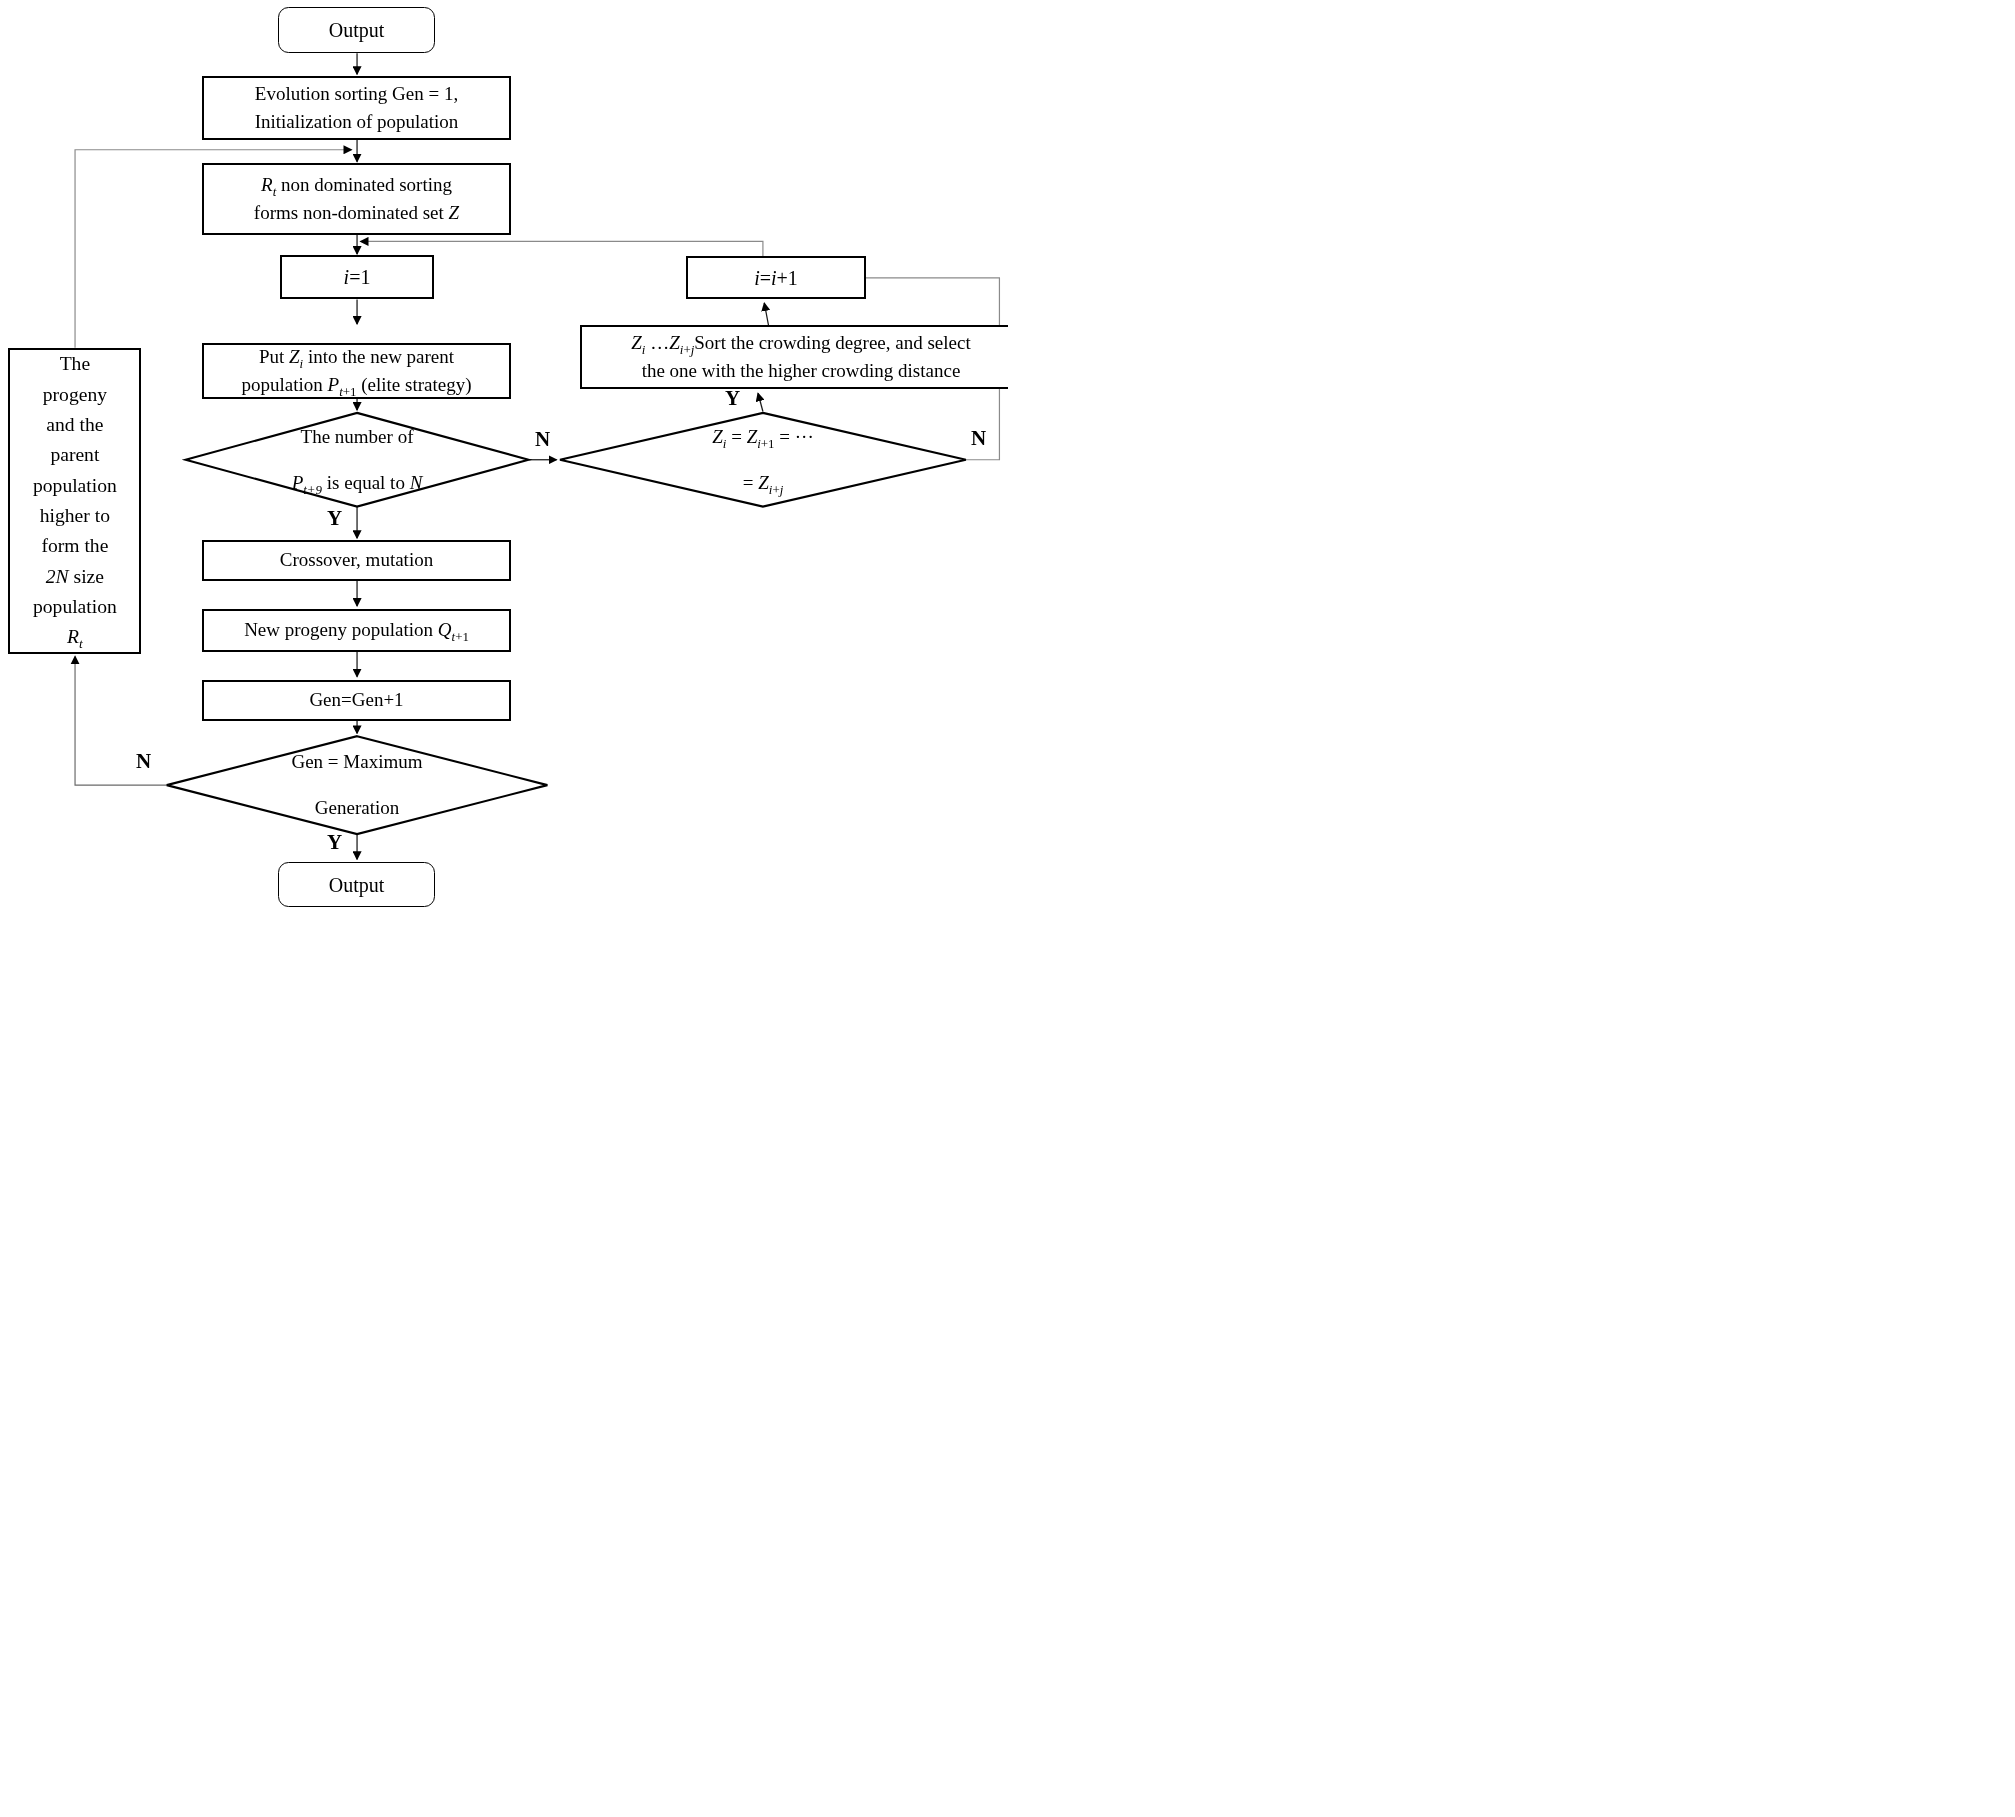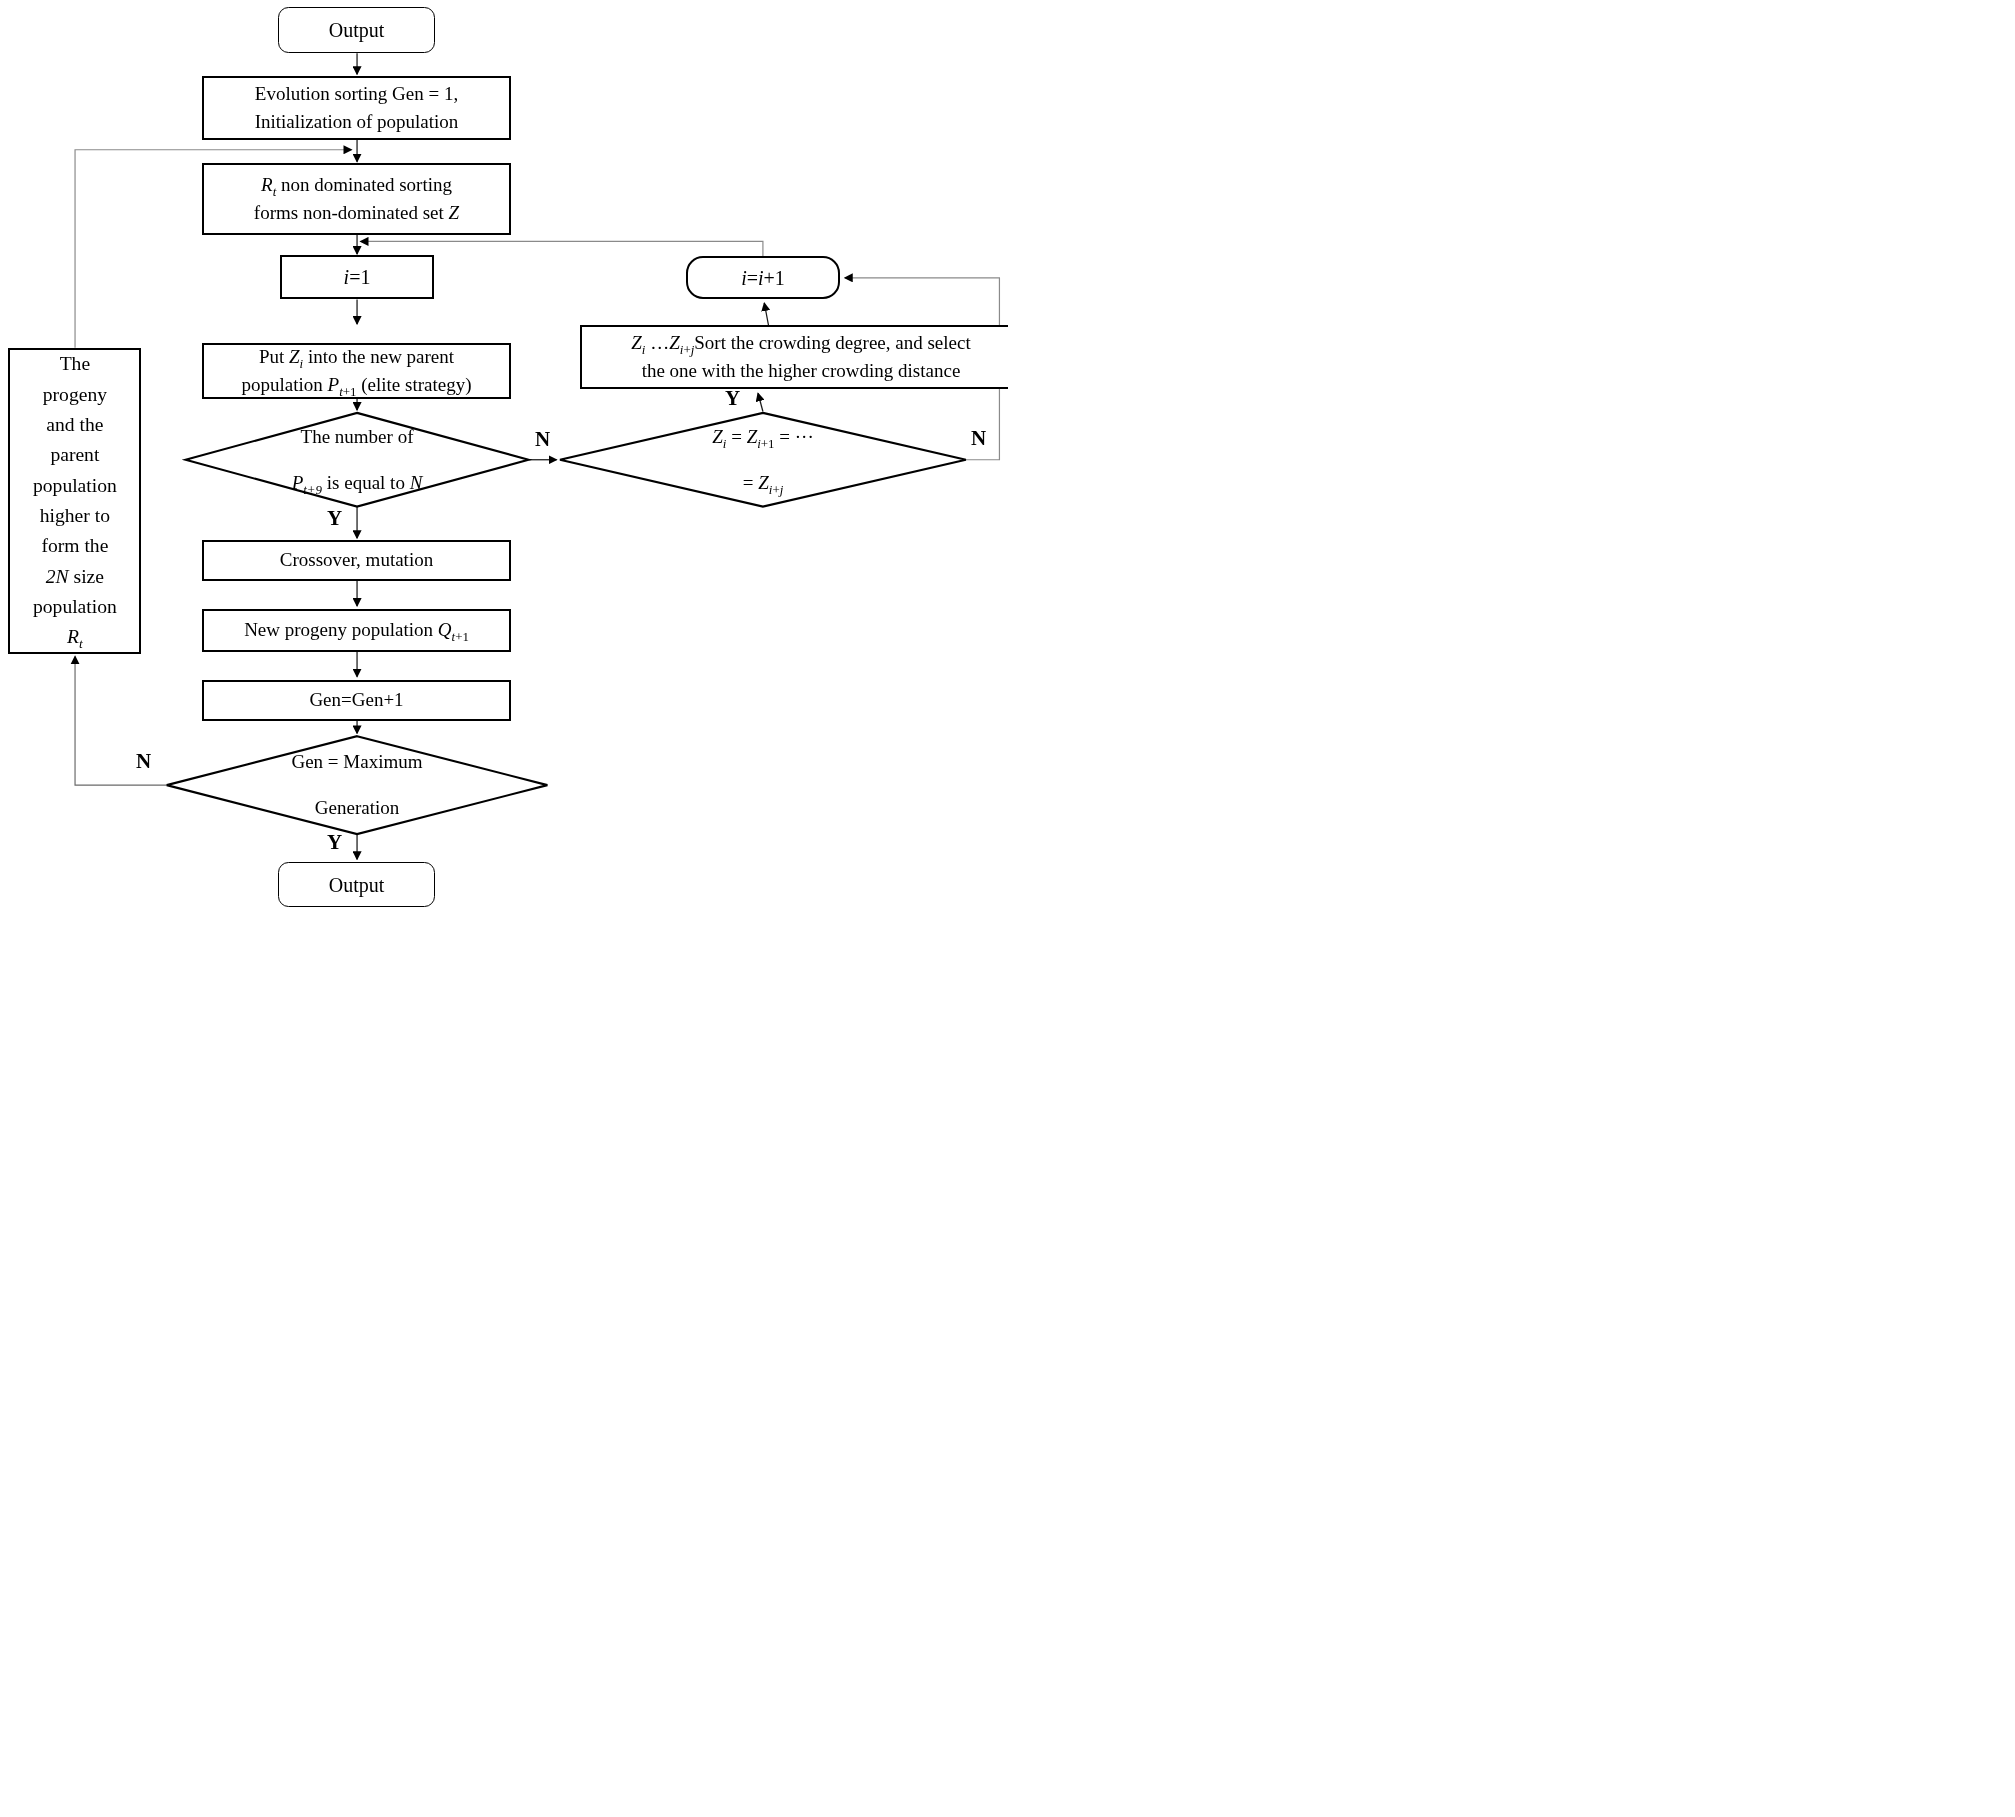--- a/index.html
+++ b/index.html
@@ -116,21 +116,21 @@
     <div>and the</div>
     <div>parent</div>
     <div>population</div>
     <div>higher to</div>
     <div>form the</div>
     <div><i>2N</i> size</div>
     <div>population</div>
     <div><i>R</i><sub><i>t</i></sub></div>
   </div>
 
-  <div class="box small" style="left:686px;top:256px;width:154px;height:43px;border-radius:17px;">
+  <div class="box small" style="left:686px;top:256px;width:180px;height:43px;">
     <div><i>i</i>=<i>i</i>+1</div>
   </div>
 
   <div class="box" style="left:546px;top:325px;width:442px;height:64px;margin-left:34px;">
     <div><i>Z</i><sub><i>i</i></sub> …<i>Z</i><sub><i>i</i>+<i>j</i></sub>Sort the crowding degree, and select</div>
     <div>the one with the higher crowding distance</div>
   </div>
 
   <div class="dlabel" style="left:217px;top:427px;width:280px;height:66px;">
     <div>The number of</div>

